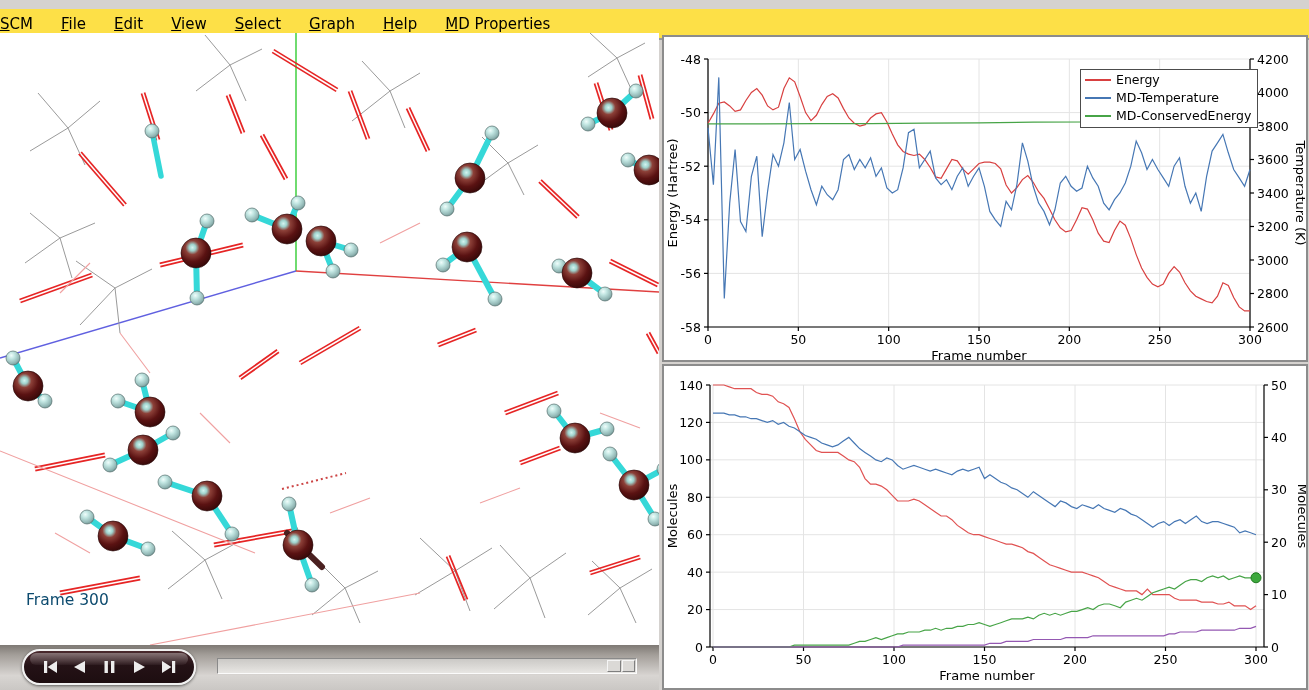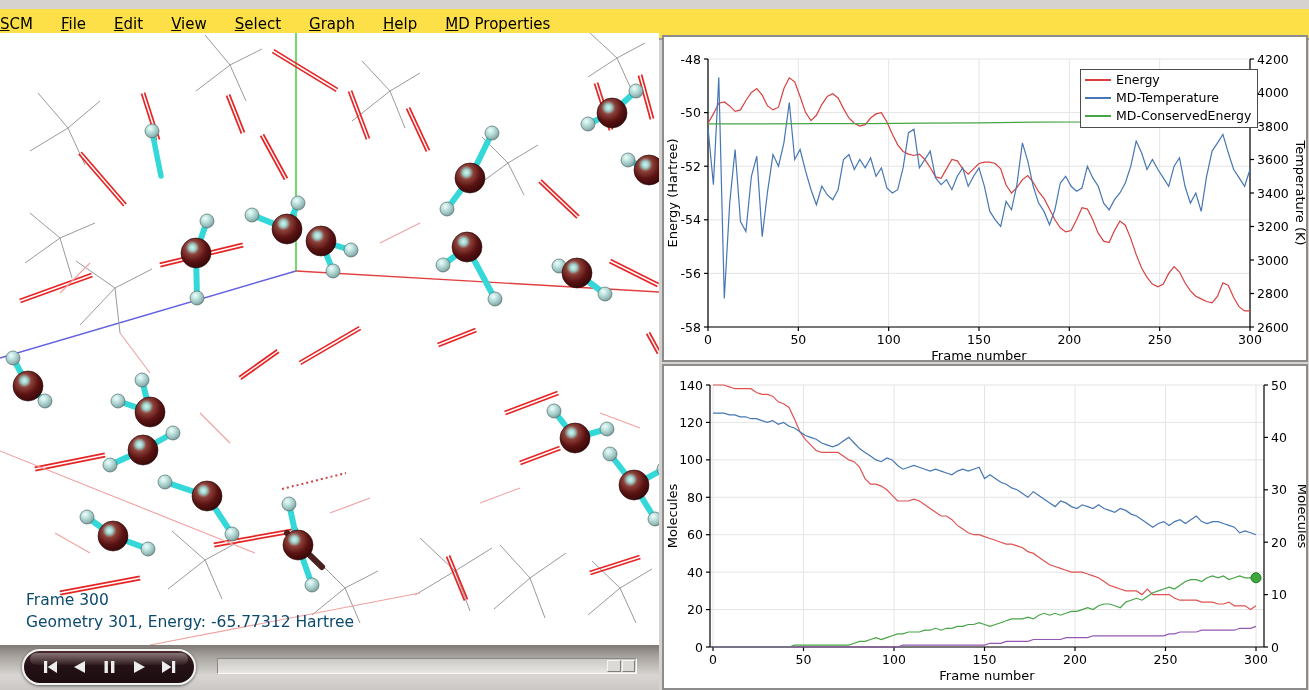--- a/index.html
+++ b/index.html
@@ -367,21 +367,20 @@
         <g>
           <line x1="575" y1="405" x2="554" y2="378" stroke="#35d8d8" stroke-width="6" stroke-linecap="round"></line>
           <line x1="575" y1="405" x2="607" y2="396" stroke="#35d8d8" stroke-width="6" stroke-linecap="round"></line>
           <circle cx="554" cy="378" r="7" fill="url(#gradH)" stroke="#56706f" stroke-width="0.7"></circle>
           <circle cx="607" cy="396" r="7" fill="url(#gradH)" stroke="#56706f" stroke-width="0.7"></circle>
           <circle cx="575" cy="405" r="15" fill="url(#gradO)" stroke="#230505" stroke-width="0.6"></circle>
         </g>
       </svg>
     <div class="status">
       <div>Frame 300</div>
-      <div>Geometry 301, Energy: -65.77312 Hartree</div>
     </div>
   </div>
 
   <div class="playerbar">
     <div class="pill" id="pill">
         <button class="pbtn">
           <svg width="19" height="16" viewBox="0 0 19 16">
             <path d="M4,2 h3.2 v12 h-3.2 z M17,2 L7.6,8 L17,14 z" fill="#ececec"></path>
           </svg>
         </button>

